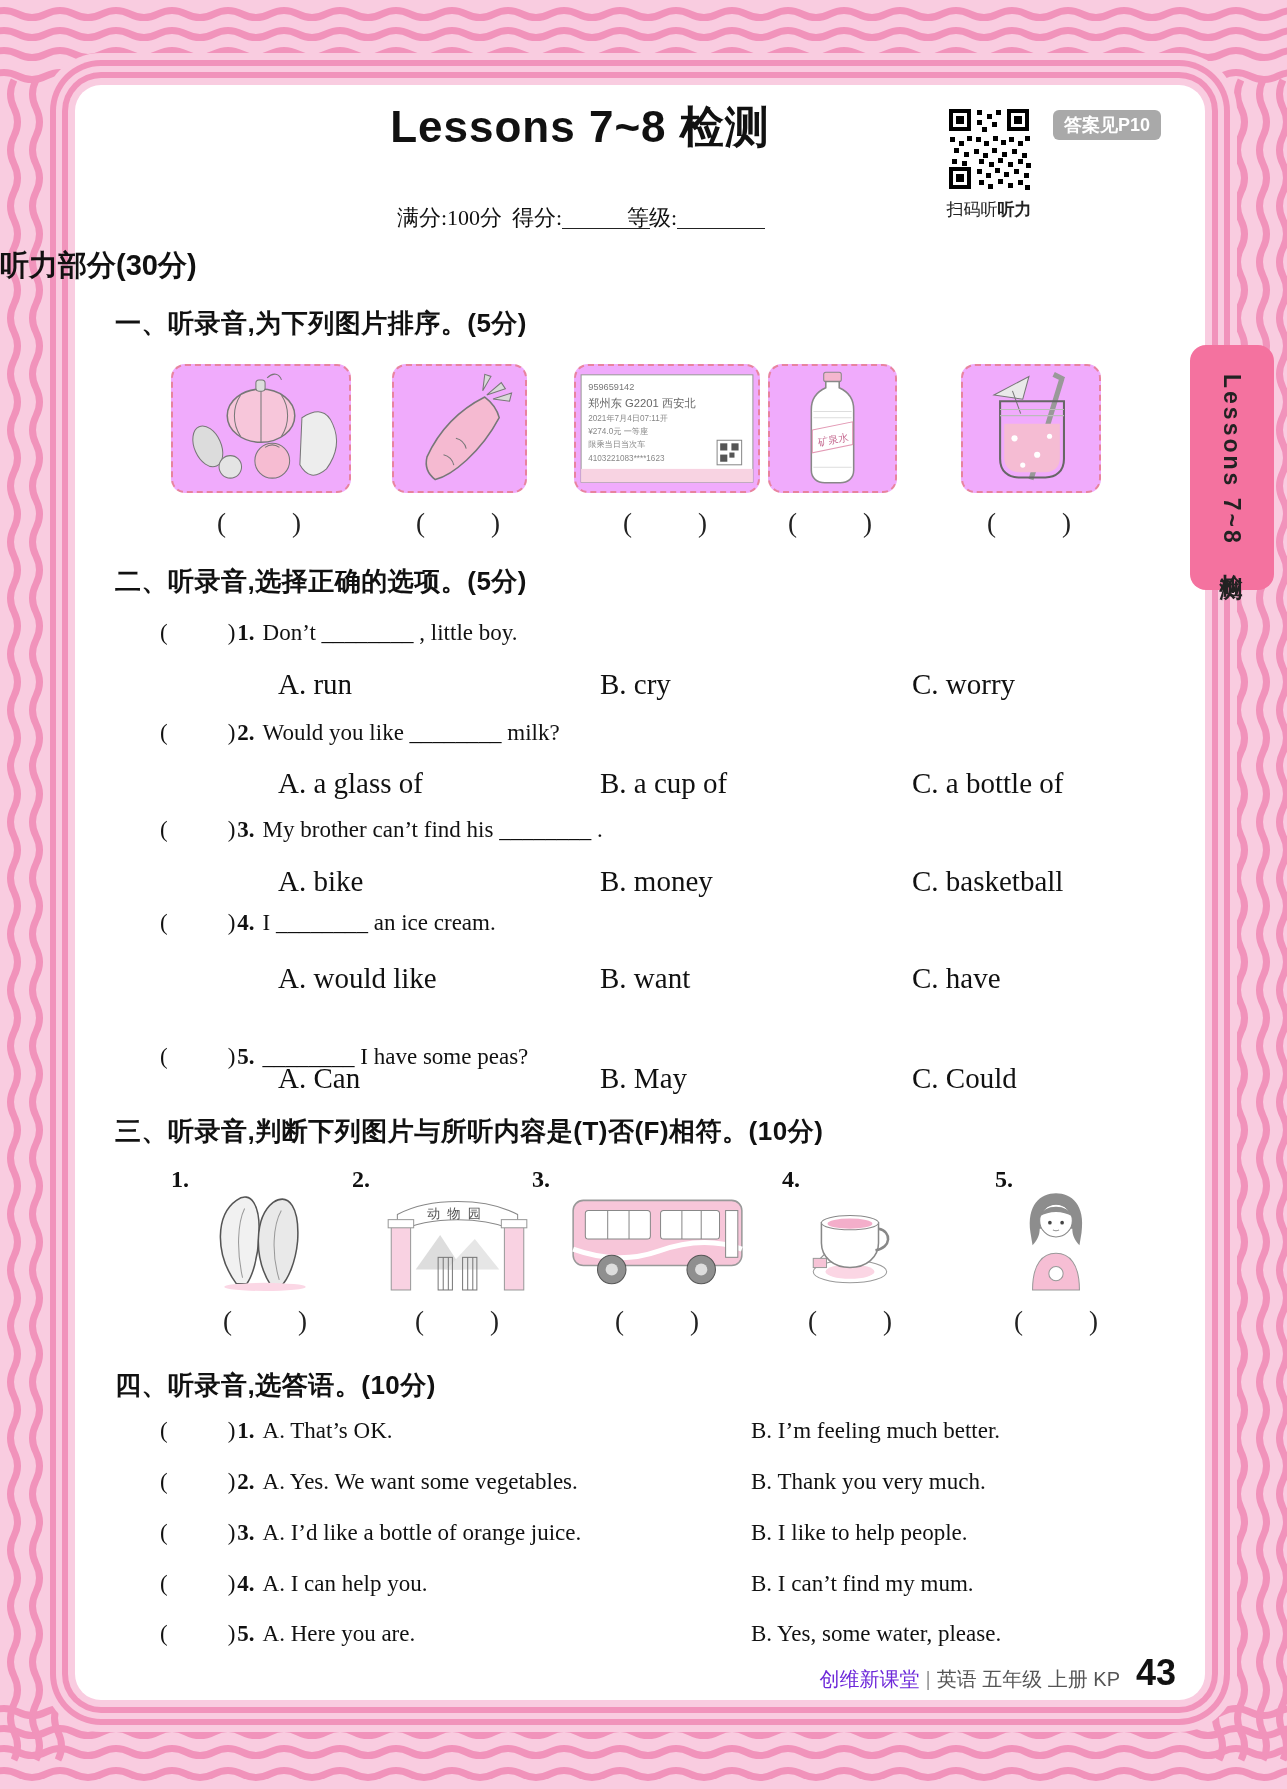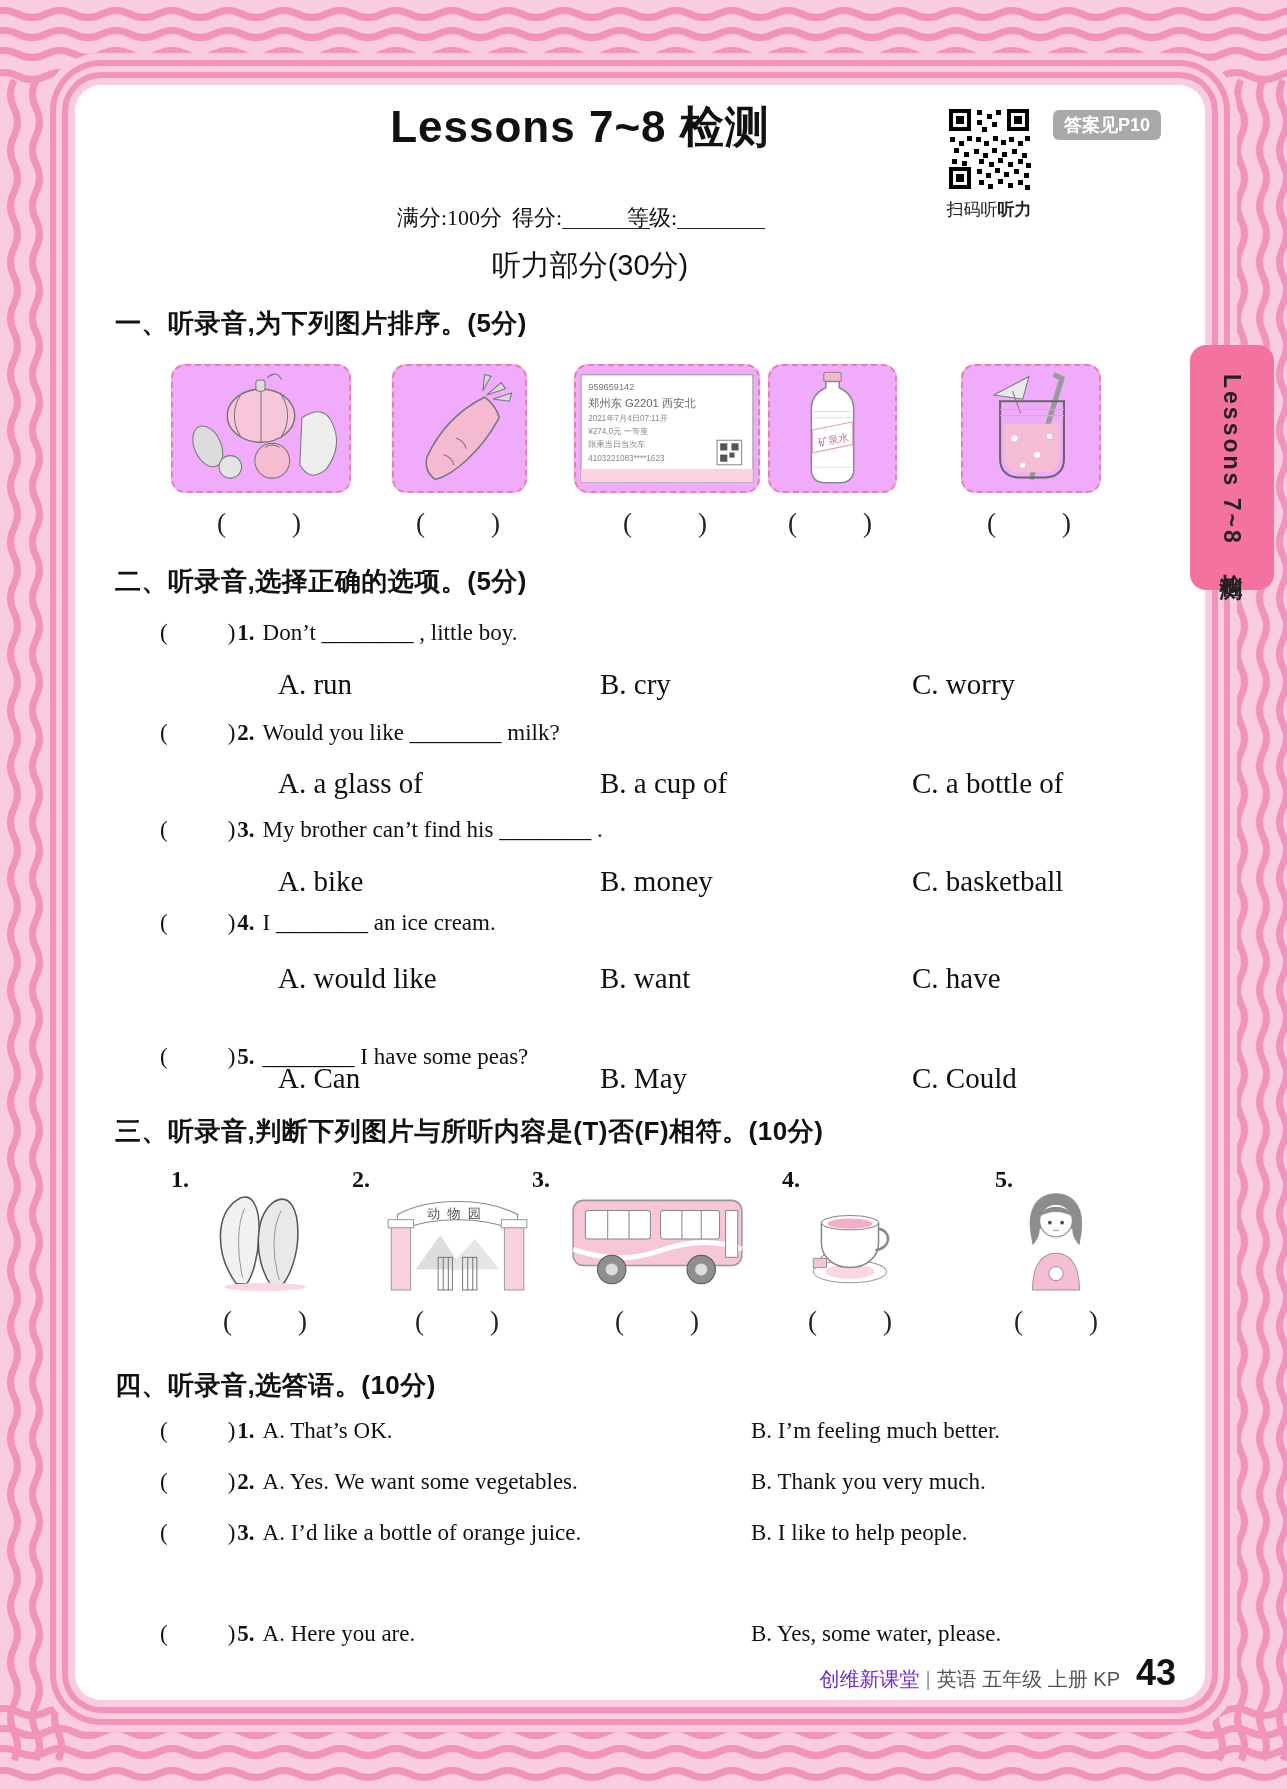--- a/index.html
+++ b/index.html
@@ -19,22 +19,22 @@
   .qr-caption{position:absolute;left:928px;top:198px;width:122px;text-align:center;z-index:2;
               font-family:"Liberation Sans",sans-serif;font-size:17px;color:#222;}
   .badge{position:absolute;left:1053px;top:110px;z-index:2;background:#a9a9a9;color:#fff;
          font-family:"Liberation Sans",sans-serif;font-weight:bold;font-size:18px;
          padding:3px 11px;border-radius:6px;}
   .score-row{position:absolute;left:0;top:203px;width:100%;z-index:2;font-size:22px;height:30px;}
   .score-row .t1{position:absolute;left:397px;}
   .score-row .t2{position:absolute;left:512px;}
   .score-row .t3{position:absolute;left:616px;margin-left:11px;}
   .blank-line{display:inline-block;width:88px;border-bottom:1.5px solid #222;height:20px;vertical-align:-4px;}
-  .listening{position:absolute;left:0;top:246px;width:1180px;margin:0;text-align:center;z-index:2;
-             font-family:"Liberation Sans",sans-serif;font-size:29px;font-weight:normal;}
+  .listening{position:absolute;left:0;top:246px;width:1180px;margin:0;z-index:2;
+             font-family:"Liberation Sans",sans-serif;font-size:29px;font-weight:bold;}
   .sec{position:absolute;left:115px;margin:0;z-index:2;font-family:"Liberation Sans",sans-serif;
        font-size:26px;font-weight:bold;letter-spacing:.5px;}
   .imgbox{position:absolute;top:364px;height:125px;border:2px dashed #e8839f;border-radius:14px;
           z-index:2;background:#f0abfc;}
   .imgbox svg{display:block;width:100%;height:100%;}
   .pp{position:absolute;width:84px;display:flex;justify-content:space-between;z-index:2;
       font-size:27px;color:#222;}
   .qline{position:absolute;left:160px;width:960px;z-index:2;font-size:23px;}
   .qline .sp,.s4row .sp{display:inline-block;width:60px;}
   .qnum{font-weight:bold;margin:0 8px 0 2px;}
@@ -359,20 +359,21 @@
   <div class="pp" style="left:1014px;top:1306px">
       <span>(</span>
       <span>)</span>
     </div>
 
   <h3 class="sec" style="top:1368px">四、听录音,选答语。(10分)</h3>
 
   <div class="s4row" style="top:1418px"><span>(</span><span class="sp"></span><span>)</span><b class="qnum">1.</b><span>A. That’s OK.</span><span class="bcol">B. I’m feeling much better.</span></div>
   <div class="s4row" style="top:1469px"><span>(</span><span class="sp"></span><span>)</span><b class="qnum">2.</b><span>A. Yes. We want some vegetables.</span><span class="bcol">B. Thank you very much.</span></div>
   <div class="s4row" style="top:1520px"><span>(</span><span class="sp"></span><span>)</span><b class="qnum">3.</b><span>A. I’d like a bottle of orange juice.</span><span class="bcol">B. I like to help people.</span></div>
+  <div class="s4row" style="top:1571px"><span>(</span><span class="sp"></span><span>)</span><b class="qnum">4.</b><span>A. I can help you.</span><span class="bcol">B. I can’t find my mum.</span></div>
   <div class="s4row" style="top:1621px"><span>(</span><span class="sp"></span><span>)</span><b class="qnum">5.</b><span>A. Here you are.</span><span class="bcol">B. Yes, some water, please.</span></div>
 
   <div class="footer">
     <span class="brand">创维新课堂</span><span class="divider">|</span><span>英语  五年级  上册  KP</span>
   </div>
   <div class="pagenum">43</div>
 
 </div>
 
 </body></html>

